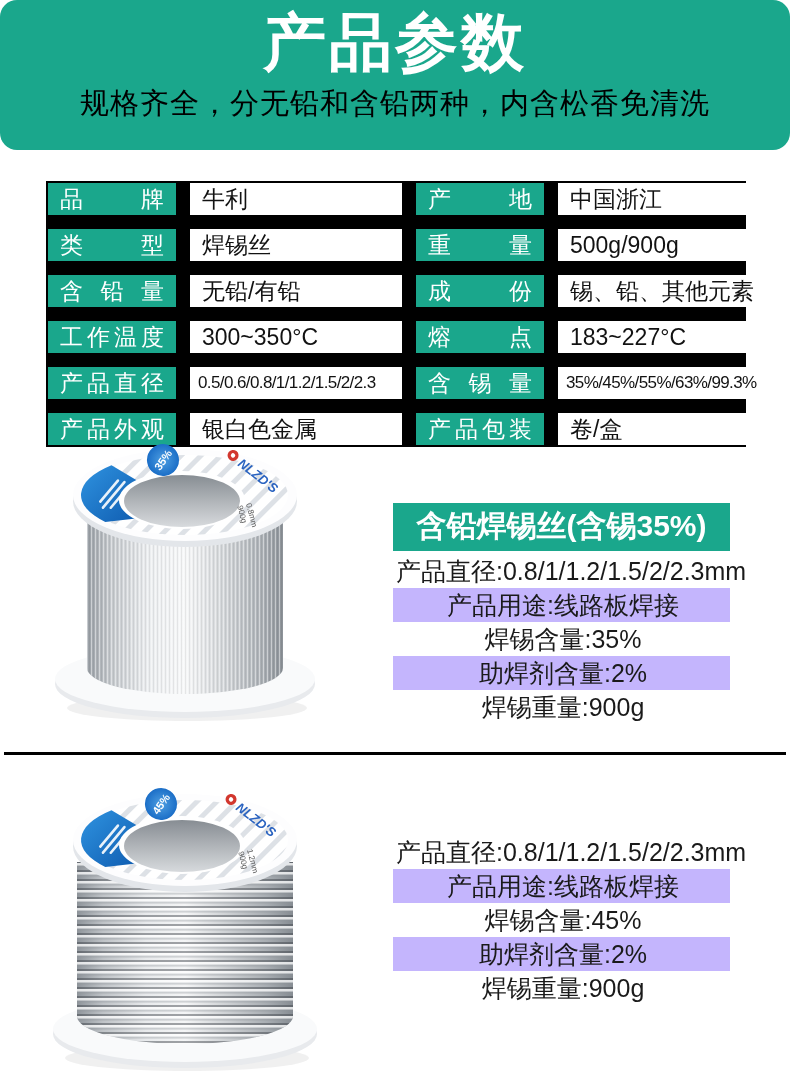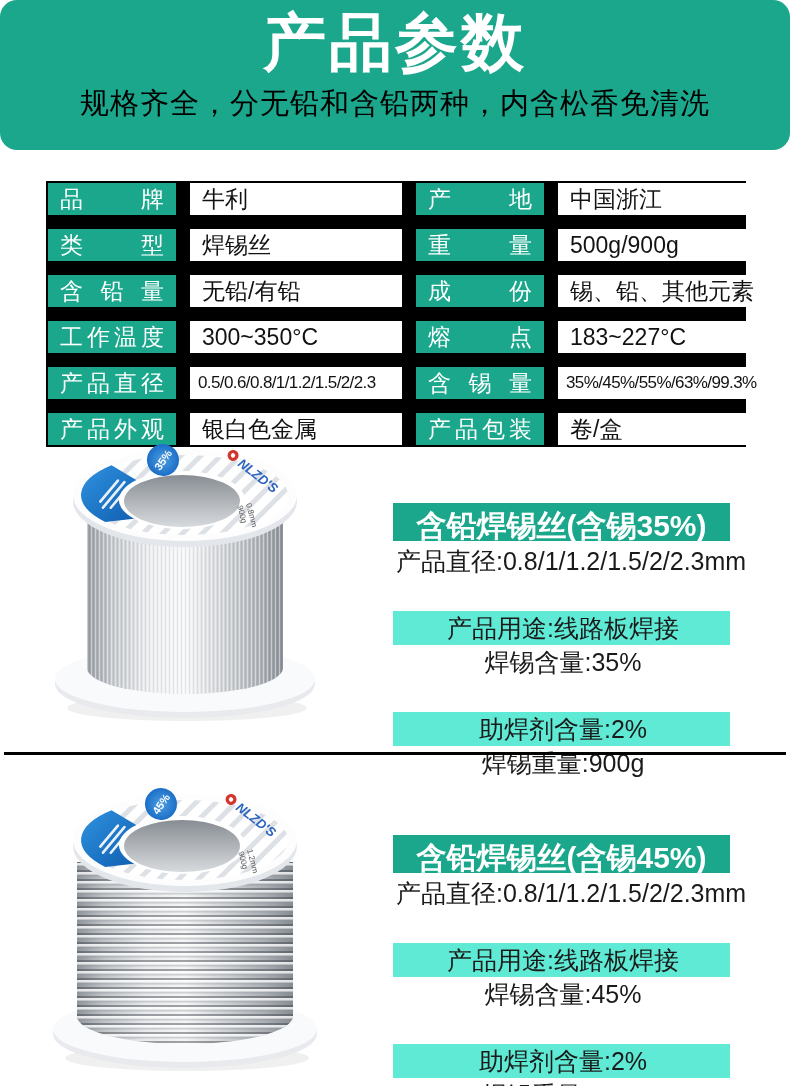--- a/index.html
+++ b/index.html
@@ -44,29 +44,29 @@
   .cell.val {
     background: #ffffff; color: #121212;
     font-size: 23px; line-height: 32px;
     padding: 0 4px 0 12px;
   }
   .cell.val.small { font-size: 17px; letter-spacing: -0.6px; padding-left: 8px; }
 
   
   .info { position: absolute; left: 393px; width: 337px; }
   .info-title {
-    height: 38px; line-height: 46px; background: #1aa78c;
+    height: 48px; line-height: 46px; background: #1aa78c;
     color: #ffffff; font-size: 30px; font-weight: 700; text-align: center;
     margin-bottom: 3px; white-space: nowrap;
   }
   .info-line {
     height: 34px; line-height: 34px;
     font-size: 25px; color: #1a1a1a; padding-left: 3px; white-space: nowrap; text-align: center;
   }
-  .info-line.alt { background: #5eead4; margin-top: 33px; }
+  .info-line.alt { background: #c4b5fd; }
 
   .spool { position: absolute; left: 35px; }
 
   
   .divider {
     position: absolute; left: 4px; top: 752px; width: 782px; height: 0;
     border: none; border-top: 3px solid #000000; margin: 0;
   }
 </style>
 </head>
@@ -281,21 +281,20 @@
       </g>
 
       <g transform="translate(212,88) rotate(75)" fill="#555555" font-size="8">
         <text>1.2mm</text>
         <text y="9">900g</text>
       </g>
     </svg>
   </div>
 
   <div class="info" style="top:835px;">
-    <div class="info-title">含铅焊锡丝(含锡45%)</div>
     <div class="info-line">产品直径:0.8/1/1.2/1.5/2/2.3mm</div>
     <div class="info-line alt">产品用途:线路板焊接</div>
     <div class="info-line">焊锡含量:45%</div>
     <div class="info-line alt">助焊剂含量:2%</div>
     <div class="info-line">焊锡重量:900g</div>
   </div>
 
 </div>
 
 </body></html>

